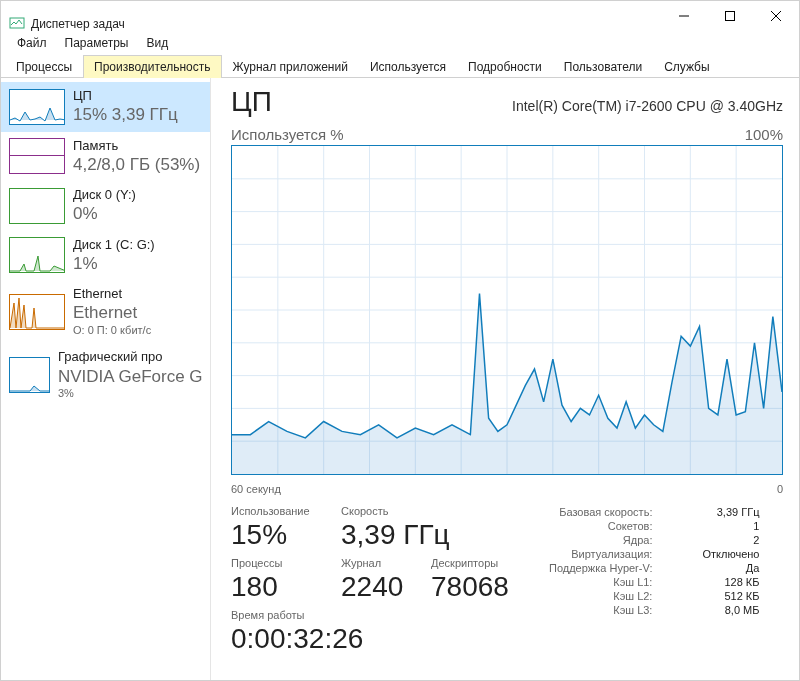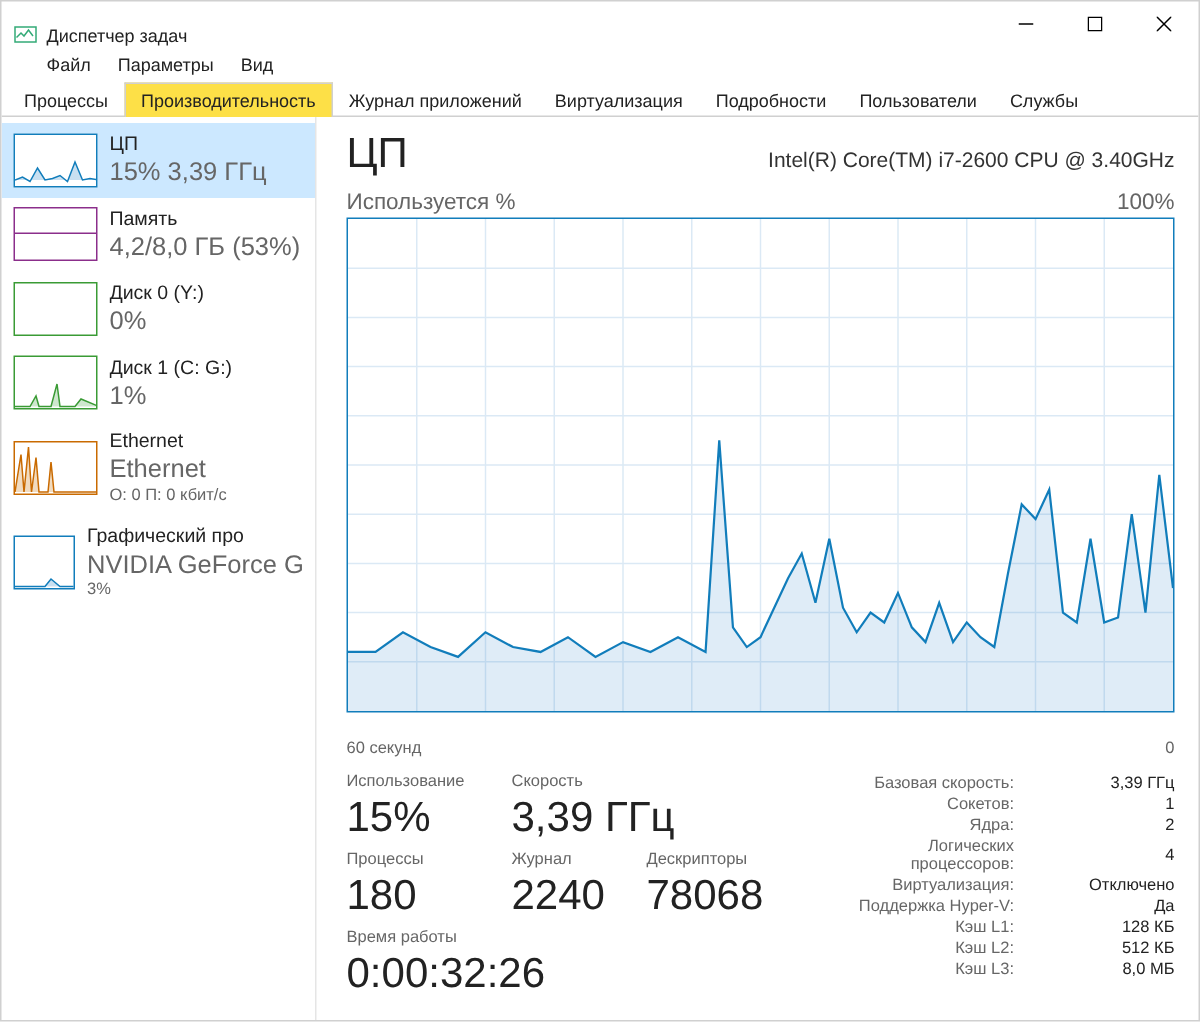--- a/index.html
+++ b/index.html
@@ -17,38 +17,38 @@
   .titlebar {
     display: flex;
     align-items: flex-end;
     height: 30px;
     padding-left: 8px;
   }
   .titlebar .app-icon { width: 16px; height: 16px; margin-right: 6px; }
   .titlebar .title { flex: 1; font-size: 12px; }
   .win-btns { display: flex; }
   .win-btn { width: 46px; height: 30px; display: flex; align-items: center; justify-content: center; }
-  .menubar { display: flex; padding: 2px 6px 2px 22px; gap: 2px; text-align: right; }
+  .menubar { display: flex; padding: 2px 6px 2px 8px; gap: 2px; text-align: right; }
   .menu-item { padding: 3px 8px; }
   .tabs {
     display: flex;
     border-bottom: 1px solid #d0d0d0;
     padding-left: 4px;
     align-items: flex-end;
   }
   .tab {
     padding: 4px 10px;
     border: 1px solid transparent;
     border-bottom: none;
     margin-bottom: -1px;
     white-space: nowrap;
   }
   .tab.active {
     border-color: #d0d0d0;
-    background: #fde047;
+    background: #fef9c3;
   }
   .content {
     display: flex;
     height: calc(681px - 30px - 22px - 25px);
   }
   .sidebar {
     width: 210px;
     border-right: 1px solid #e5e5e5;
     padding: 4px 0;
     overflow: hidden;
@@ -79,21 +79,21 @@
     padding: 8px 16px 8px 20px;
     display: flex;
     flex-direction: column;
   }
   .hdr-row { display: flex; justify-content: space-between; align-items: baseline; margin-bottom: 8px; }
   .big-title { font-size: 28px; font-weight: 400; }
   .cpu-name { font-size: 14px; color: #333; }
   .axis-row { display: flex; justify-content: space-between; font-size: 15px; color: #666; margin-bottom: 2px; }
   .chart-wrap { border: 1px solid #117dbb; height: 330px; position: relative; background: #fff; }
   .chart-wrap svg { width: 100%; height: 100%; display: block; }
-  .axis-bottom { display: flex; justify-content: space-between; font-size: 11px; color: #666; margin-top: 18px; margin-bottom: 10px; }
+  .axis-bottom { display: flex; justify-content: space-between; font-size: 11px; color: #666; margin-top: 8px; margin-bottom: 10px; }
 
   .stats { display: flex; gap: 28px; }
   .stats-left { display: flex; flex-direction: column; gap: 6px; }
   .stat-row { display: flex; gap: 20px; }
   .stat-block { min-width: 90px; }
   .stat-label { font-size: 11px; color: #666; }
   .stat-value { font-size: 28px; margin-top: 2px; }
   .stats-right { font-size: 11px; text-align: right; }
   .stats-right table { border-collapse: collapse; }
   .stats-right td { padding: 1px 0; }
@@ -130,21 +130,21 @@
 <div class="menubar">
   <div class="menu-item">Файл</div>
   <div class="menu-item">Параметры</div>
   <div class="menu-item">Вид</div>
 </div>
 
 <div class="tabs">
   <div class="tab">Процессы</div>
   <div class="tab active">Производительность</div>
   <div class="tab">Журнал приложений</div>
-  <div class="tab">Виртуализация</div>
+  <div class="tab">Используется</div>
   <div class="tab">Подробности</div>
   <div class="tab">Пользователи</div>
   <div class="tab">Службы</div>
 </div>
 
 <div class="content">
 
   <div class="sidebar">
 
     <div class="side-item selected">
@@ -298,24 +298,20 @@
               </tr>
           <tr>
                 <td class="k">Сокетов:</td>
                 <td>1</td>
               </tr>
           <tr>
                 <td class="k">Ядра:</td>
                 <td>2</td>
               </tr>
           <tr>
-                <td class="k">Логических процессоров:</td>
-                <td>4</td>
-              </tr>
-          <tr>
                 <td class="k">Виртуализация:</td>
                 <td>Отключено</td>
               </tr>
           <tr>
                 <td class="k">Поддержка Hyper-V:</td>
                 <td>Да</td>
               </tr>
           <tr>
                 <td class="k">Кэш L1:</td>
                 <td>128 КБ</td>

